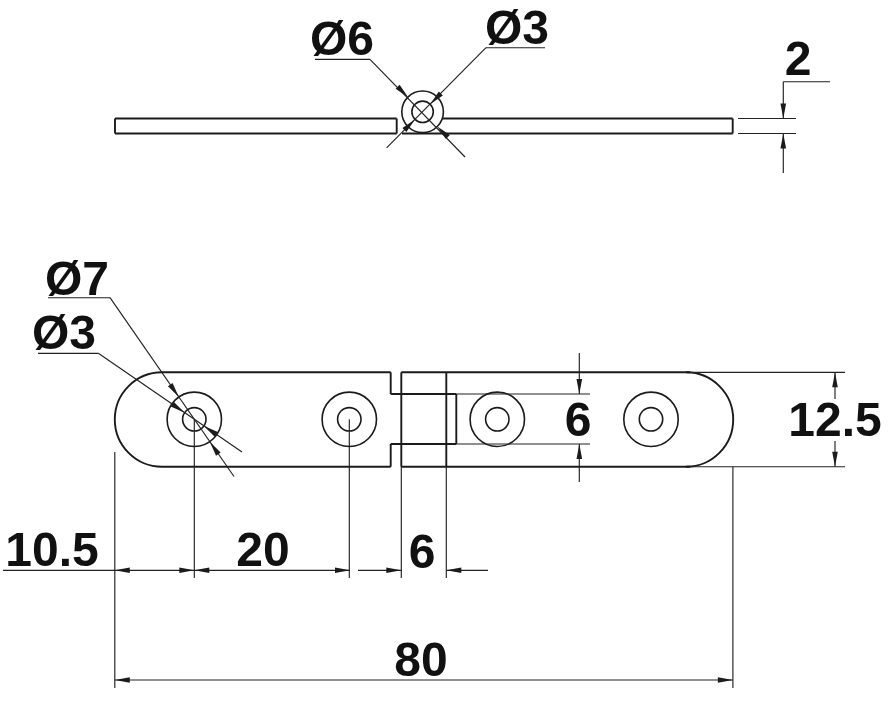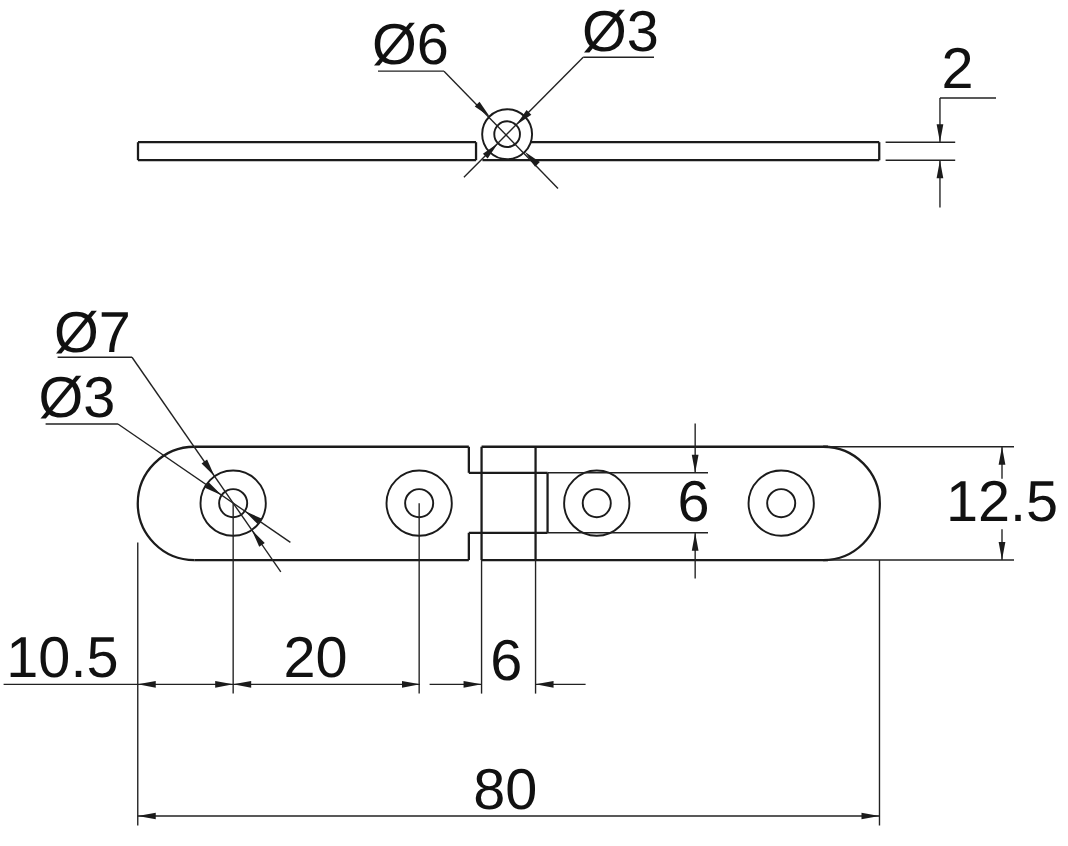--- a/index.html
+++ b/index.html
@@ -2,20 +2,21 @@
 <html><head>
 <meta charset="utf-8">
 <style>
   html,body{margin:0;padding:0;background:#ffffff;}
   .canvas{
     position:relative;
     width:890px;height:705px;
     background:#ffffff;
     overflow:hidden;
     font-family:"Liberation Sans", sans-serif;
+    font-weight:bold;
   }
   svg{display:block;}
   .obj{stroke:#1b1b1b;stroke-width:1.9;fill:none;stroke-linecap:butt;}
   .objc{stroke:#1b1b1b;stroke-width:1.6;fill:none;}
   .thin{stroke:#222222;stroke-width:1.15;fill:none;stroke-linecap:butt;}
   .arrowhead{fill:#1b1b1b;stroke:none;}
   text.dim{
     fill:#111111;
     font-family:"Liberation Sans", sans-serif;
     font-size:48px;

